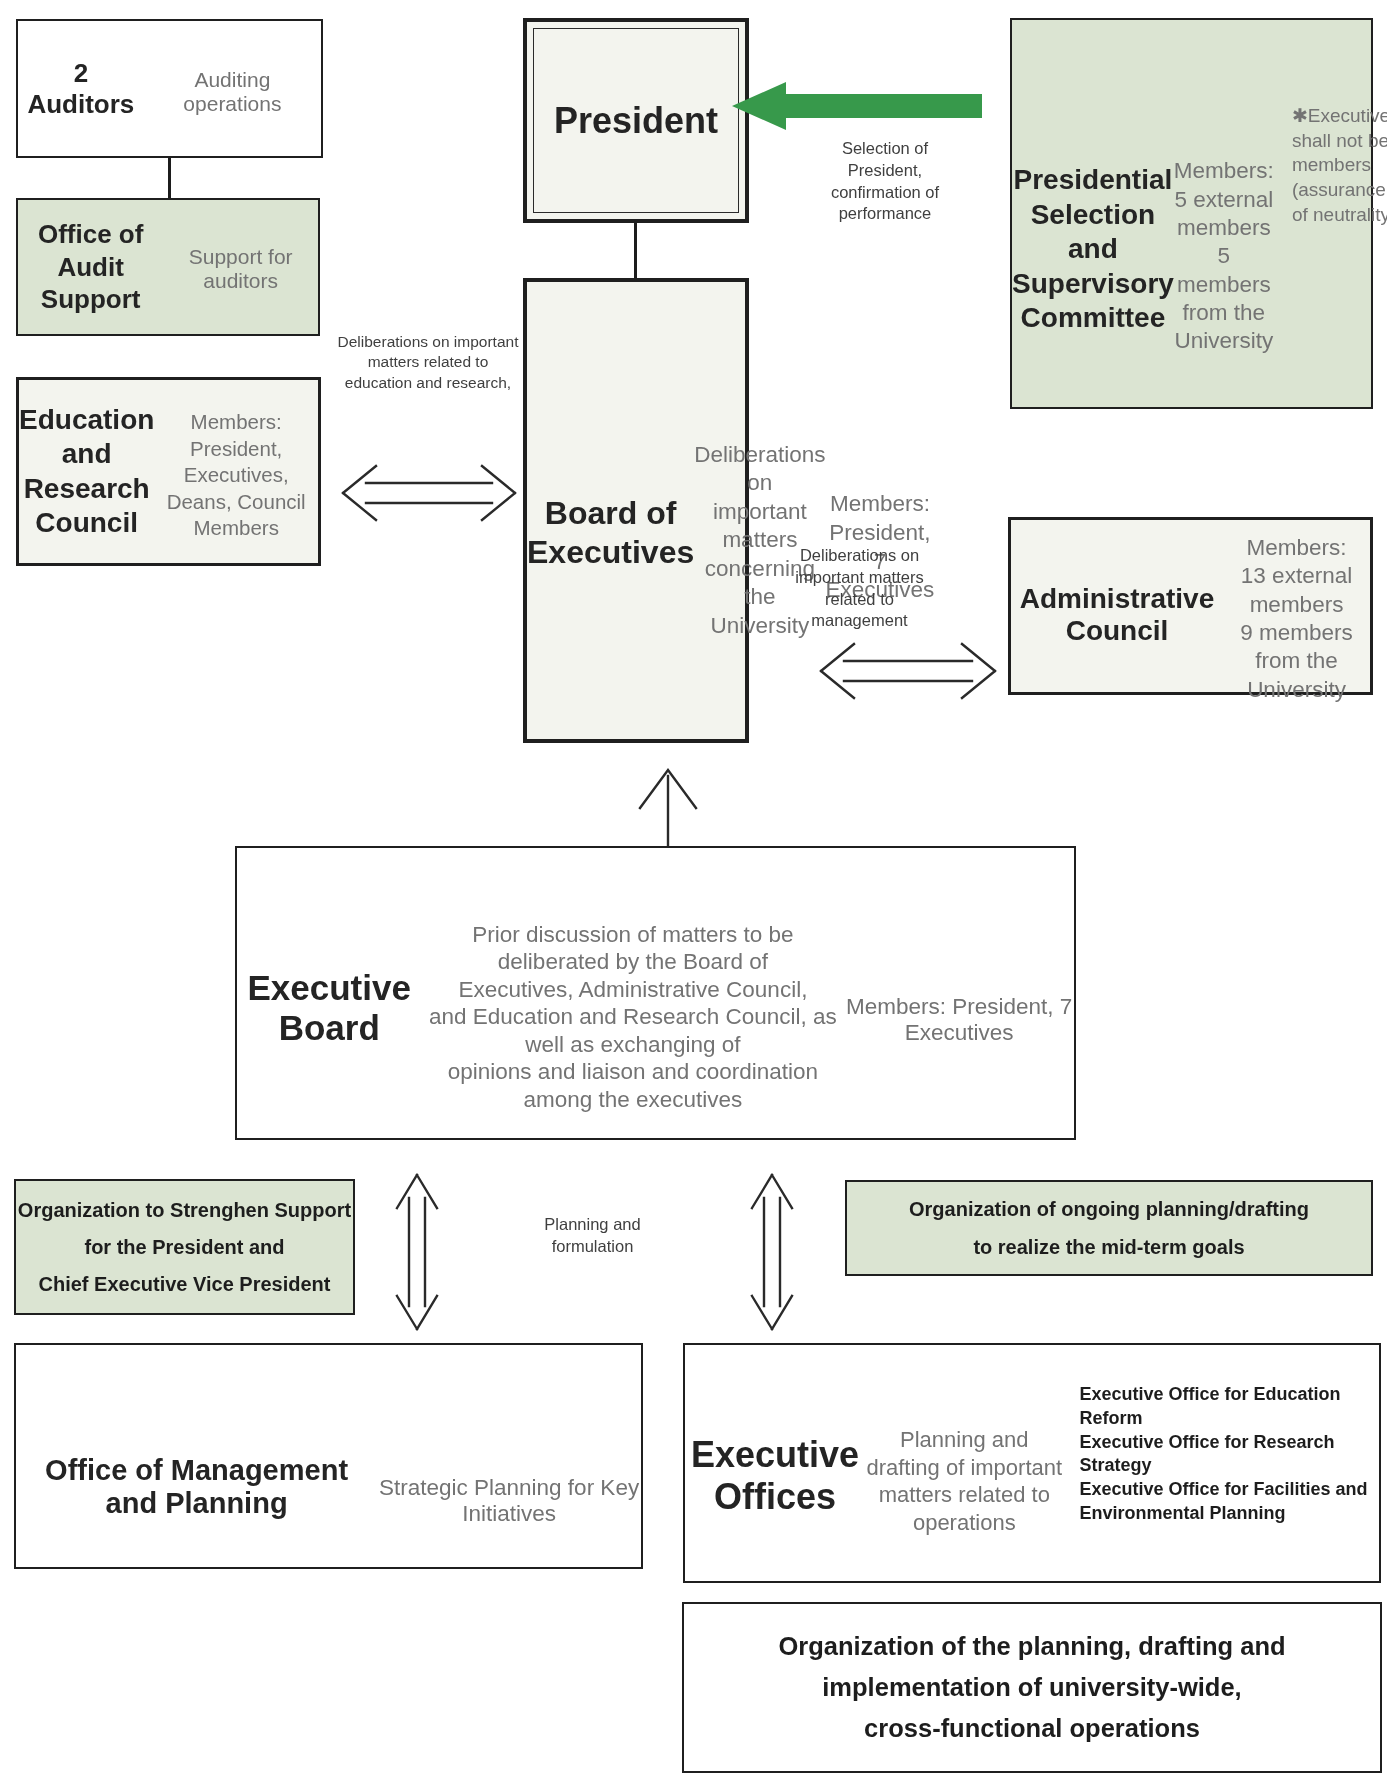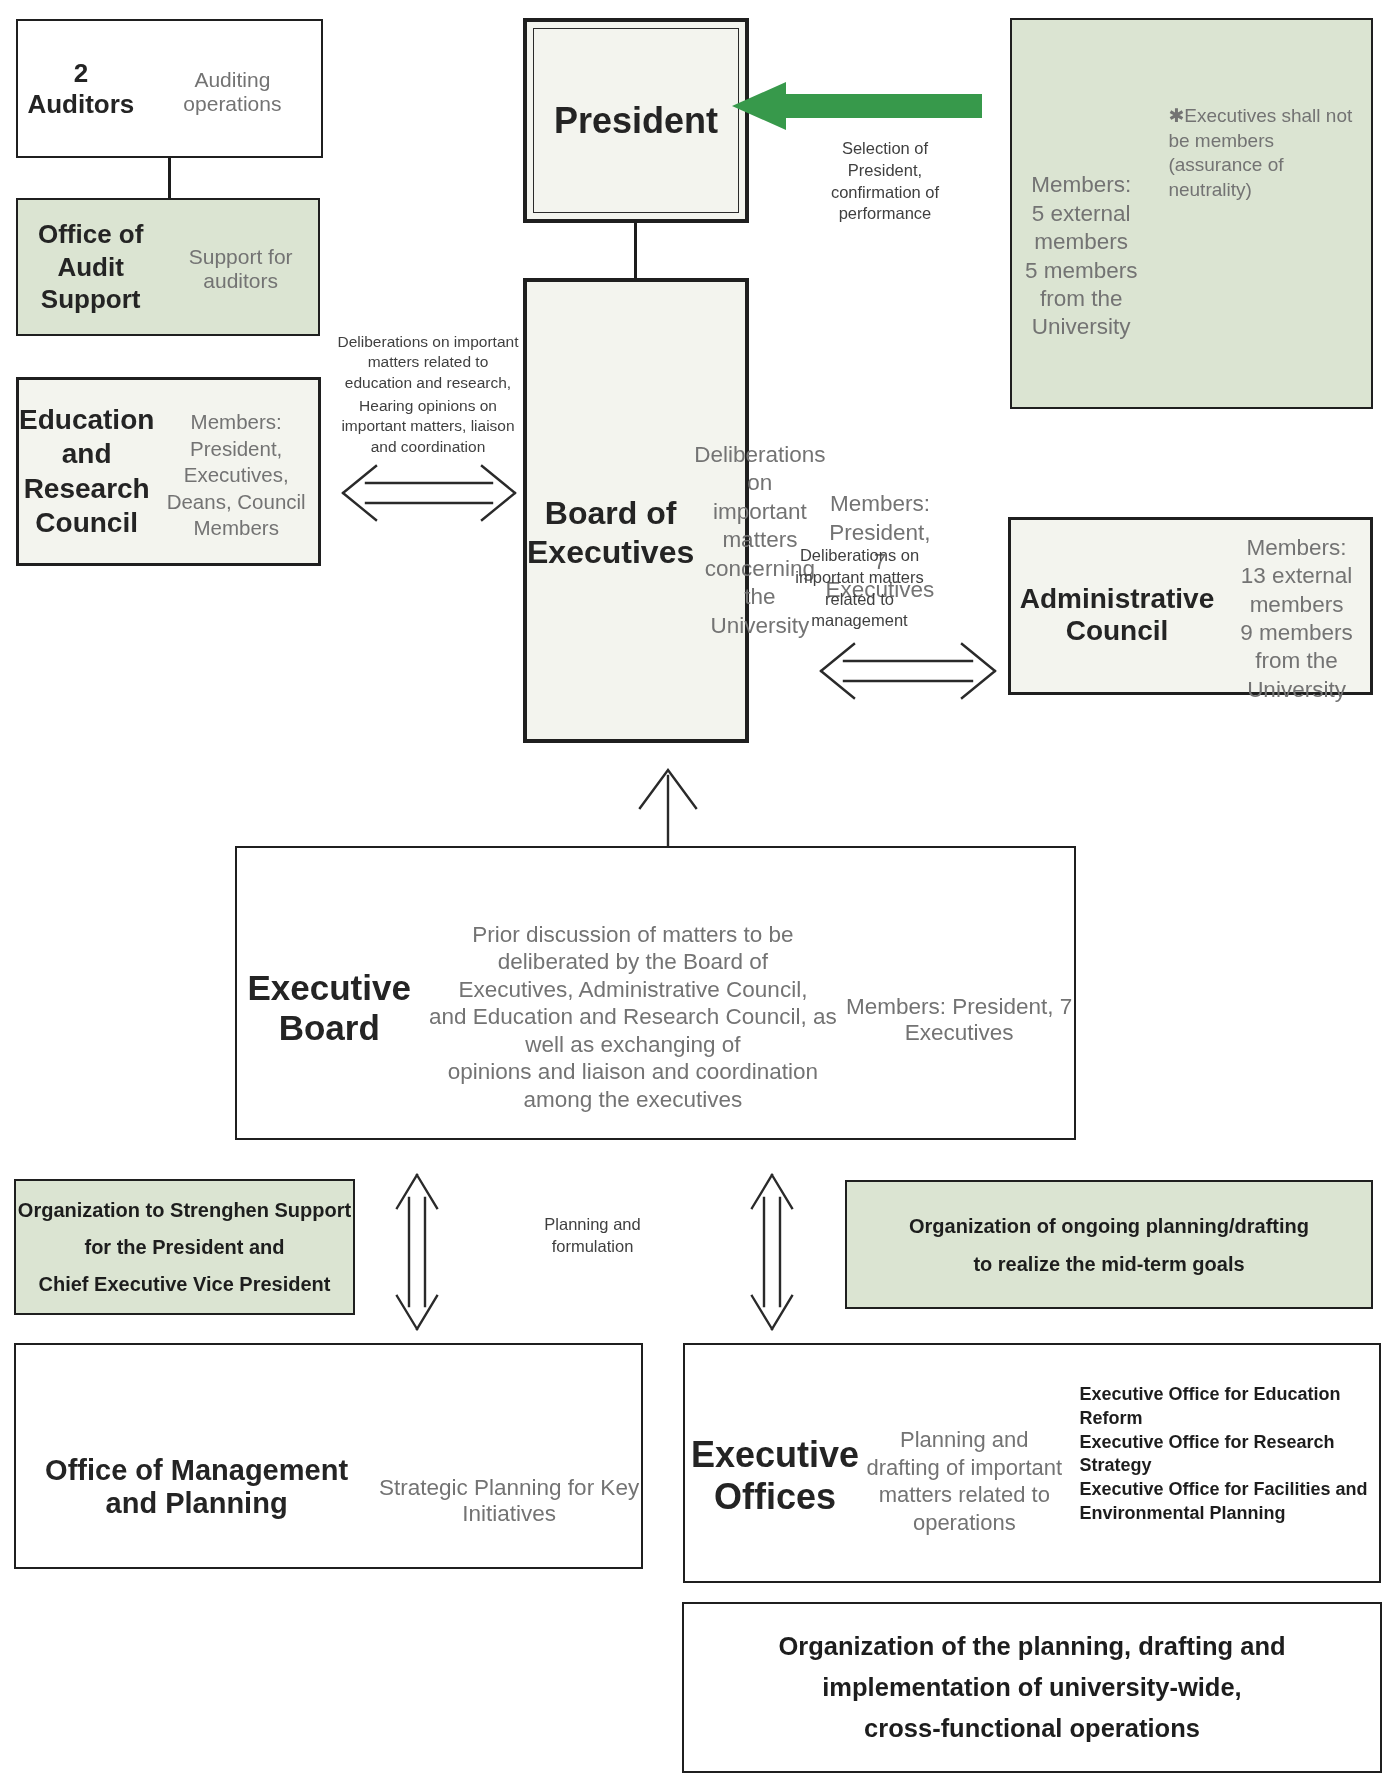--- a/index.html
+++ b/index.html
@@ -48,23 +48,20 @@
   <div class="box b-med bg-pale" style="left:16px;top:377px;width:305px;height:189px;justify-content:center;">
     <div class="title pre" style="font-size:28px;line-height:1.22;">Education and
 Research Council</div>
     <div class="desc pre" style="font-size:20.5px;line-height:1.3;margin-top:8px;">Members: President, Executives,
 Deans, Council Members</div>
   </div>
 
   <div class="caption" style="left:298px;top:332px;width:260px;font-size:15.5px;">Deliberations on important
 matters related to
 education and research,</div>
-  <div class="caption" style="left:298px;top:396px;width:260px;font-size:15.5px;">Hearing opinions on
-important matters, liaison
-and coordination</div>
 
   <svg style="left:340px;top:462px;" width="178" height="62" viewBox="0 0 178 62">
     <path class="stroke" d="M3 31 L36 4 M3 31 L36 58"></path>
     <path class="stroke" d="M26 21 L152 21 M26 41 L152 41"></path>
     <path class="stroke" d="M175 31 L142 4 M175 31 L142 58"></path>
   </svg>
 
   <div class="box b-thick bg-pale" style="left:523px;top:18px;width:226px;height:205px;justify-content:center;">
     <div style="position:absolute;inset:6px;border:1.5px solid #2a2a2a;"></div>
     <div class="title" style="font-size:36px;">President</div>
@@ -86,20 +83,23 @@
 
   <svg style="left:730px;top:80px;" width="252" height="52" viewBox="0 0 252 52">
     <polygon points="252,14 56,14 56,2 2,26 56,50 56,38 252,38" style="fill:var(--arrow-green);"></polygon>
   </svg>
   <div class="caption" style="left:770px;top:138px;width:230px;">Selection of
 President,
 confirmation of
 performance</div>
 
   <div class="box b-thin bg-green" style="left:1010px;top:18px;width:363px;height:391px;padding-top:72px;">
+    <div class="title pre" style="font-size:28px;line-height:1.23;">Presidential Selection
+and Supervisory
+Committee</div>
     <div class="desc pre" style="font-size:22.5px;line-height:1.26;margin-top:14px;">Members:
 5 external members
 5 members from the
 University</div>
     <div class="desc pre" style="font-size:19px;line-height:1.3;margin-top:12px;text-align:left;align-self:flex-start;padding-left:18px;">✱Executives shall not be members
 (assurance of neutrality)</div>
   </div>
 
   <div class="caption" style="left:762px;top:545px;width:195px;">Deliberations on
 important matters
@@ -148,21 +148,21 @@
 
   <div class="caption" style="left:500px;top:1214px;width:185px;">Planning and
 formulation</div>
 
   <svg style="left:750px;top:1172px;" width="44" height="160" viewBox="0 0 44 160">
     <path class="stroke" d="M22 3 L2 36 M22 3 L42 36"></path>
     <path class="stroke" d="M14 26 L14 134 M30 26 L30 134"></path>
     <path class="stroke" d="M22 157 L2 124 M22 157 L42 124"></path>
   </svg>
 
-  <div class="box b-thin bg-green" style="left:845px;top:1180px;width:528px;height:129px;justify-content:center;">
+  <div class="box b-thin bg-green" style="left:845px;top:1180px;width:528px;height:96px;justify-content:center;">
     <div class="title pre" style="font-size:20px;line-height:1.9;color:#1d1d1d;">Organization of ongoing planning/drafting
 to realize the mid-term goals</div>
   </div>
 
   <div class="box b-thin bg-white" style="left:14px;top:1343px;width:629px;height:226px;padding-top:62px;">
     <div class="title" style="font-size:29px;">Office of Management and Planning</div>
     <div class="desc" style="font-size:22.5px;margin-top:28px;">Strategic Planning for Key Initiatives</div>
   </div>
 
   <div class="box b-thin bg-white" style="left:683px;top:1343px;width:698px;height:240px;padding-top:26px;">

